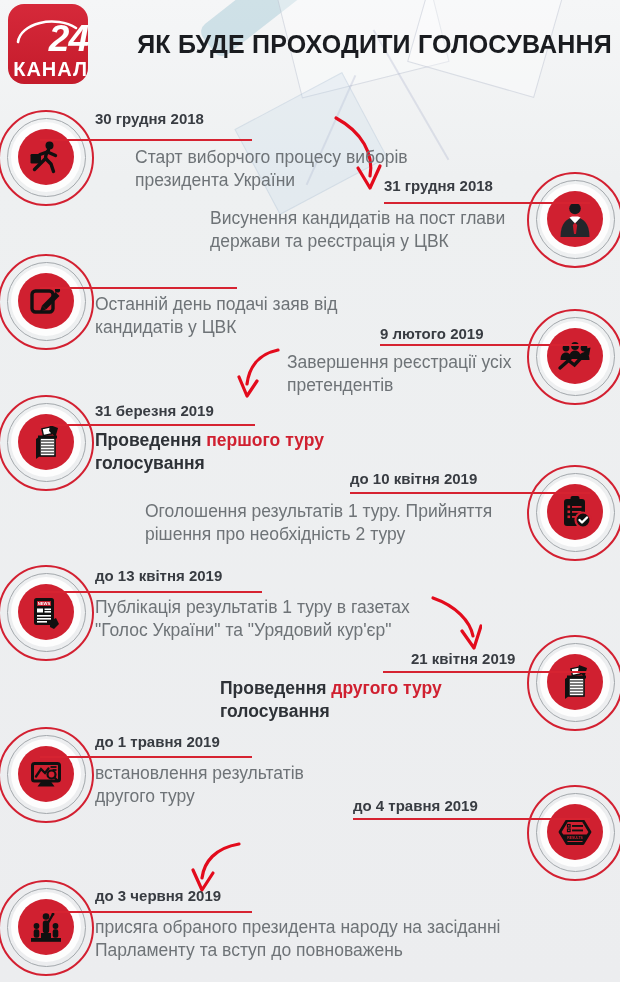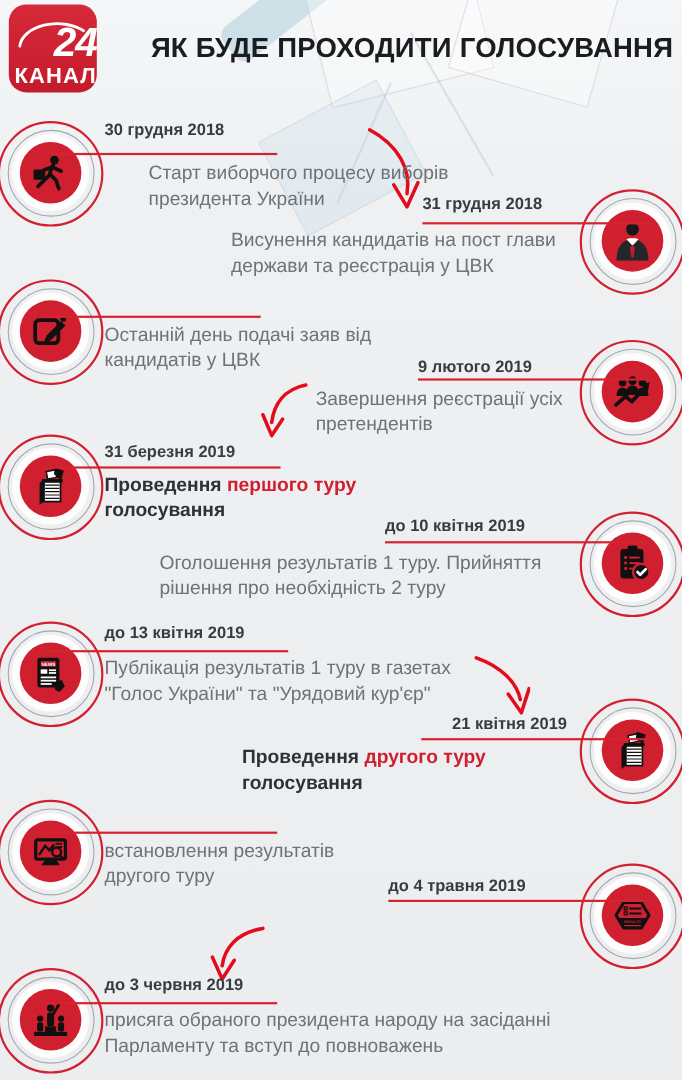--- a/index.html
+++ b/index.html
@@ -274,20 +274,21 @@
         <rect x="4.5" y="7.5" width="27" height="17.5" rx="2" fill="none" stroke="#101010" stroke-width="3"></rect>
         <path d="M8 20.5 L13 13 L17 17 L20.5 12.5" stroke="#101010" stroke-width="2.3" fill="none" stroke-linecap="round"></path>
         <line x1="22.5" y1="11" x2="28.5" y2="11" stroke="#101010" stroke-width="1.8"></line>
         <line x1="24.5" y1="14" x2="28.5" y2="14" stroke="#101010" stroke-width="1.8"></line>
         <circle cx="23.5" cy="18.5" r="4" fill="none" stroke="#101010" stroke-width="2.2"></circle>
         <line x1="26.5" y1="21.5" x2="29" y2="24" stroke="#101010" stroke-width="2.2" stroke-linecap="round"></line>
         <path d="M13.5 25 L22.5 25 L26.5 30.5 L9.5 30.5 Z" fill="#101010"></path>
       </svg>
     </div>
   </div>
+  <div class="date" id="dt9">до 1 травня 2019</div>
   <div class="dline" id="ln9"></div>
   <div class="desc" id="ds9">встановлення результатів другого туру</div>
 
   <div class="icon96" id="ic10">
     <div class="ring-red"></div>
     <div class="ring-gray"></div>
     <div class="disc-white"></div>
     <div class="disc-red">
       <svg width="36" height="36" viewBox="0 0 36 36">
         <path d="M3 18 L10 6.5 L26 6.5 L33 18 L26 29.5 L10 29.5 Z" fill="none" stroke="#101010" stroke-width="2.8" stroke-linejoin="round"></path>

